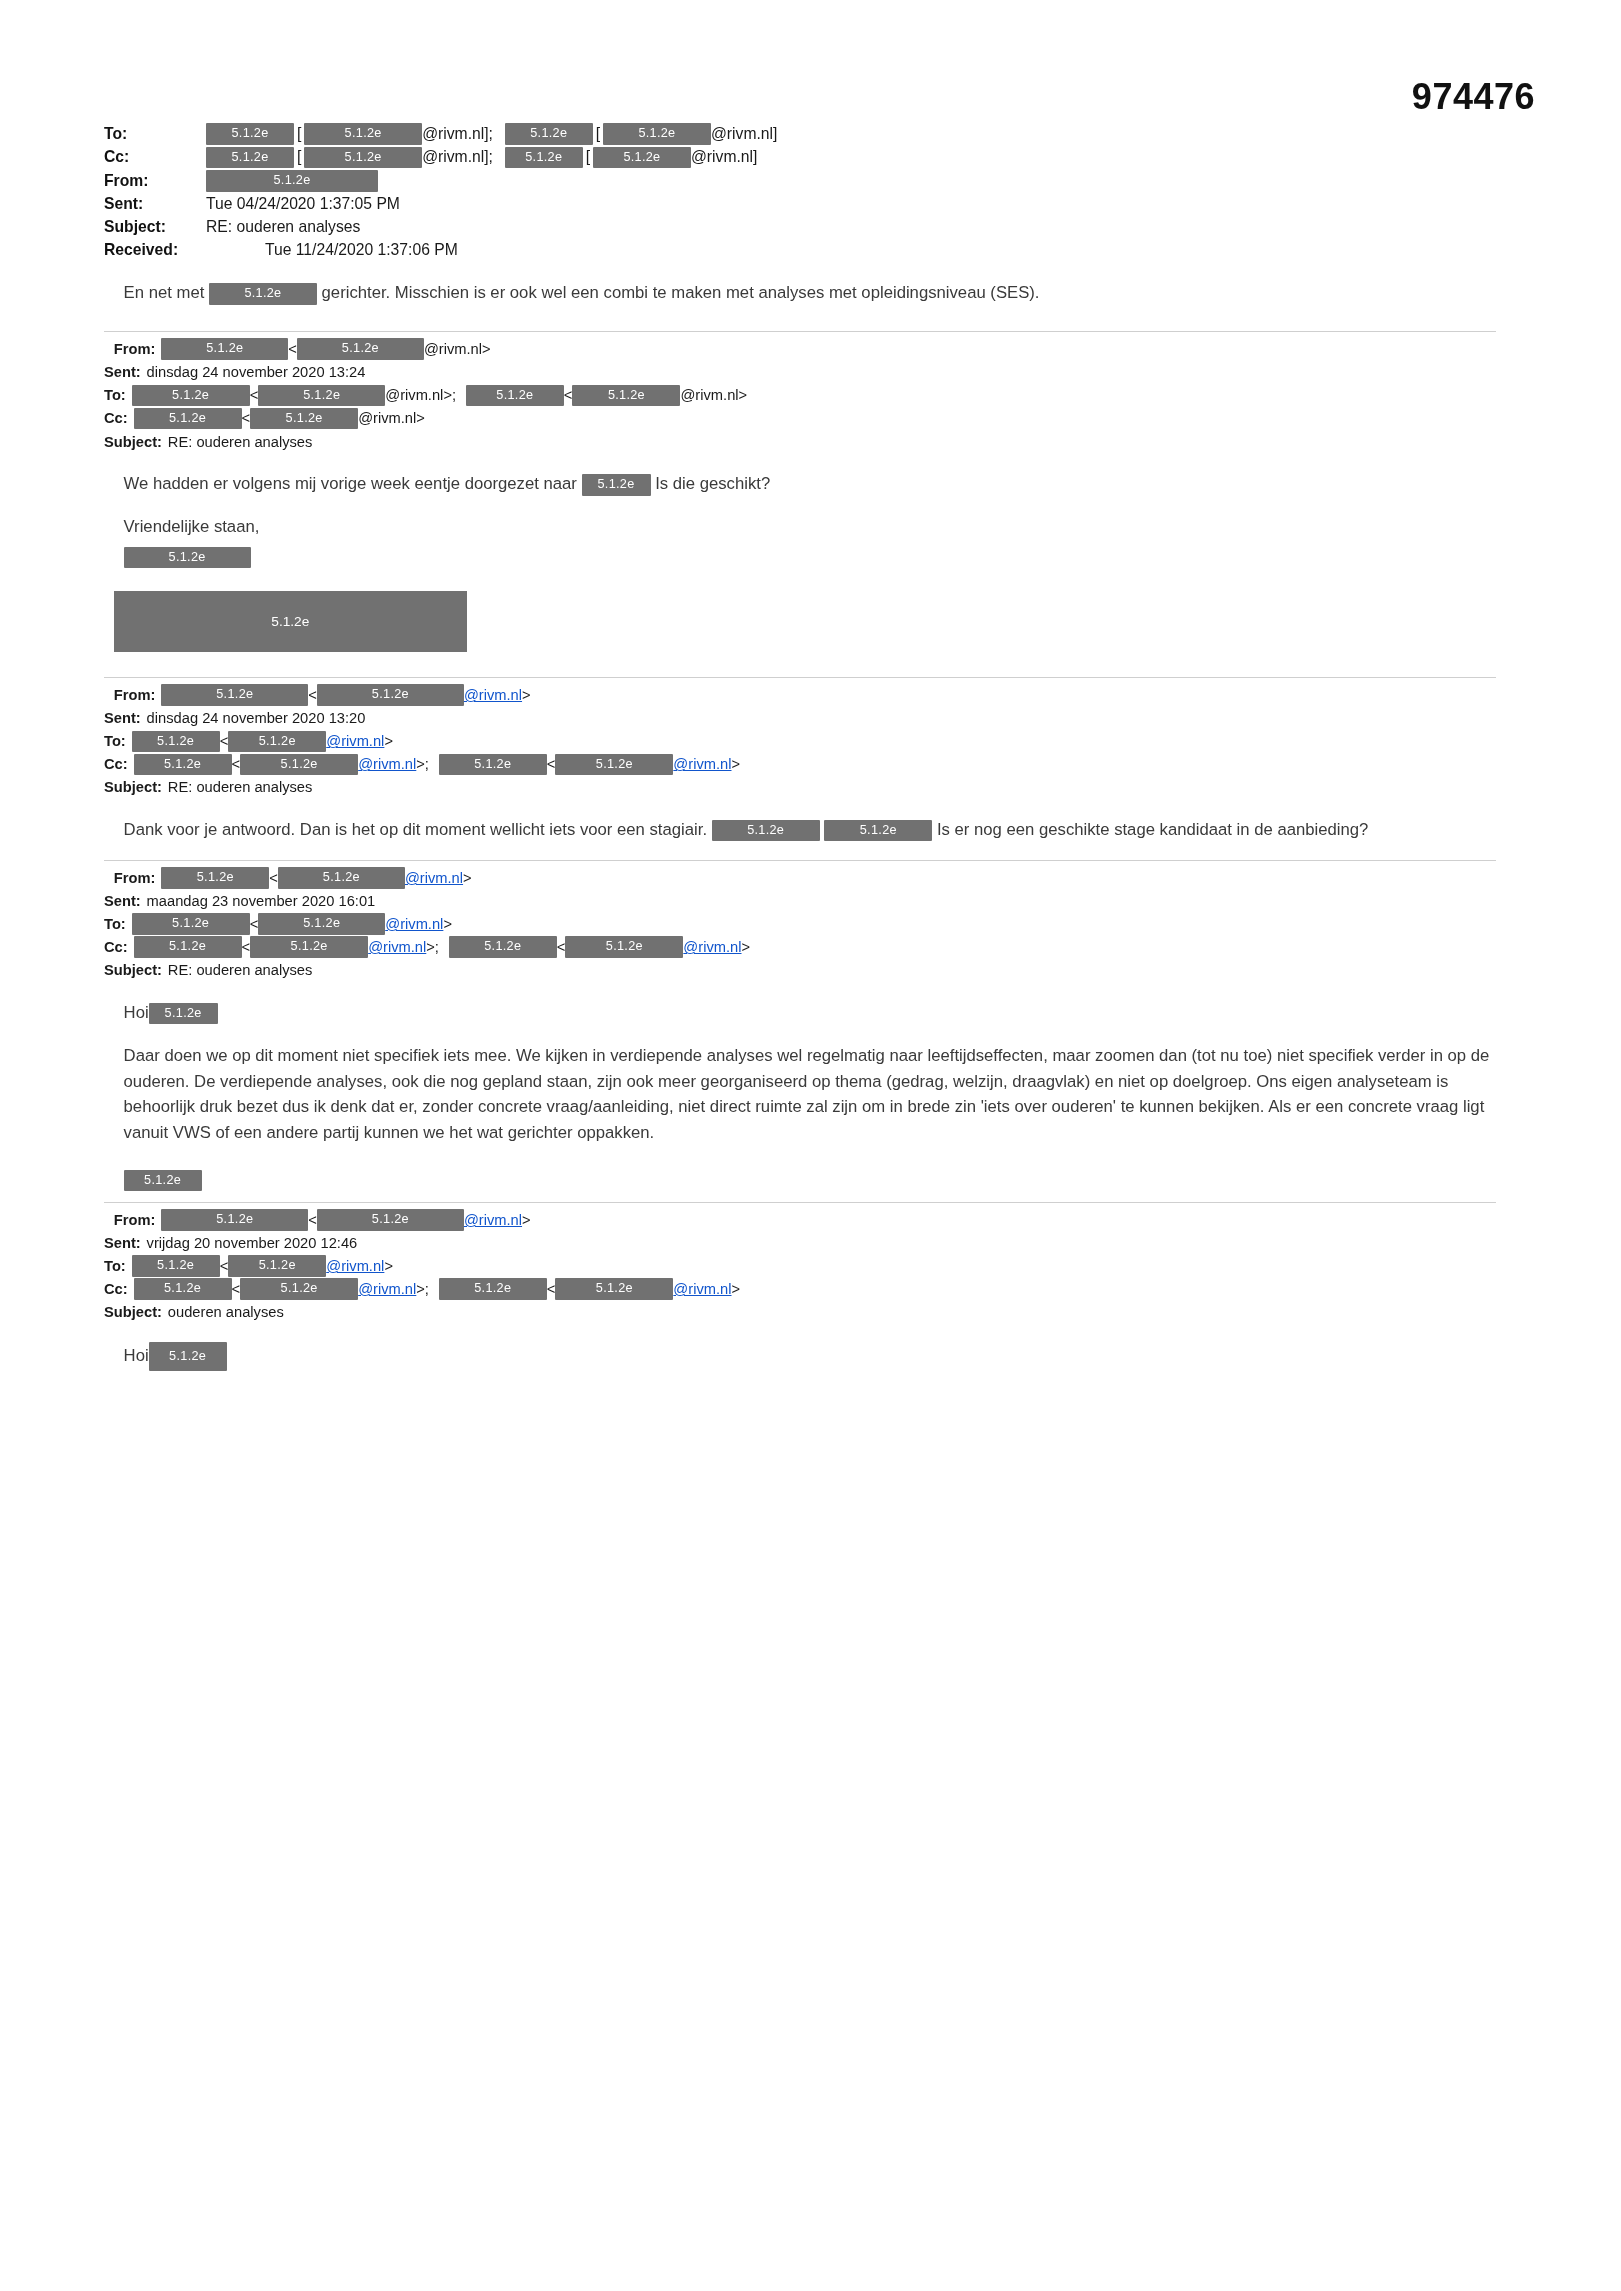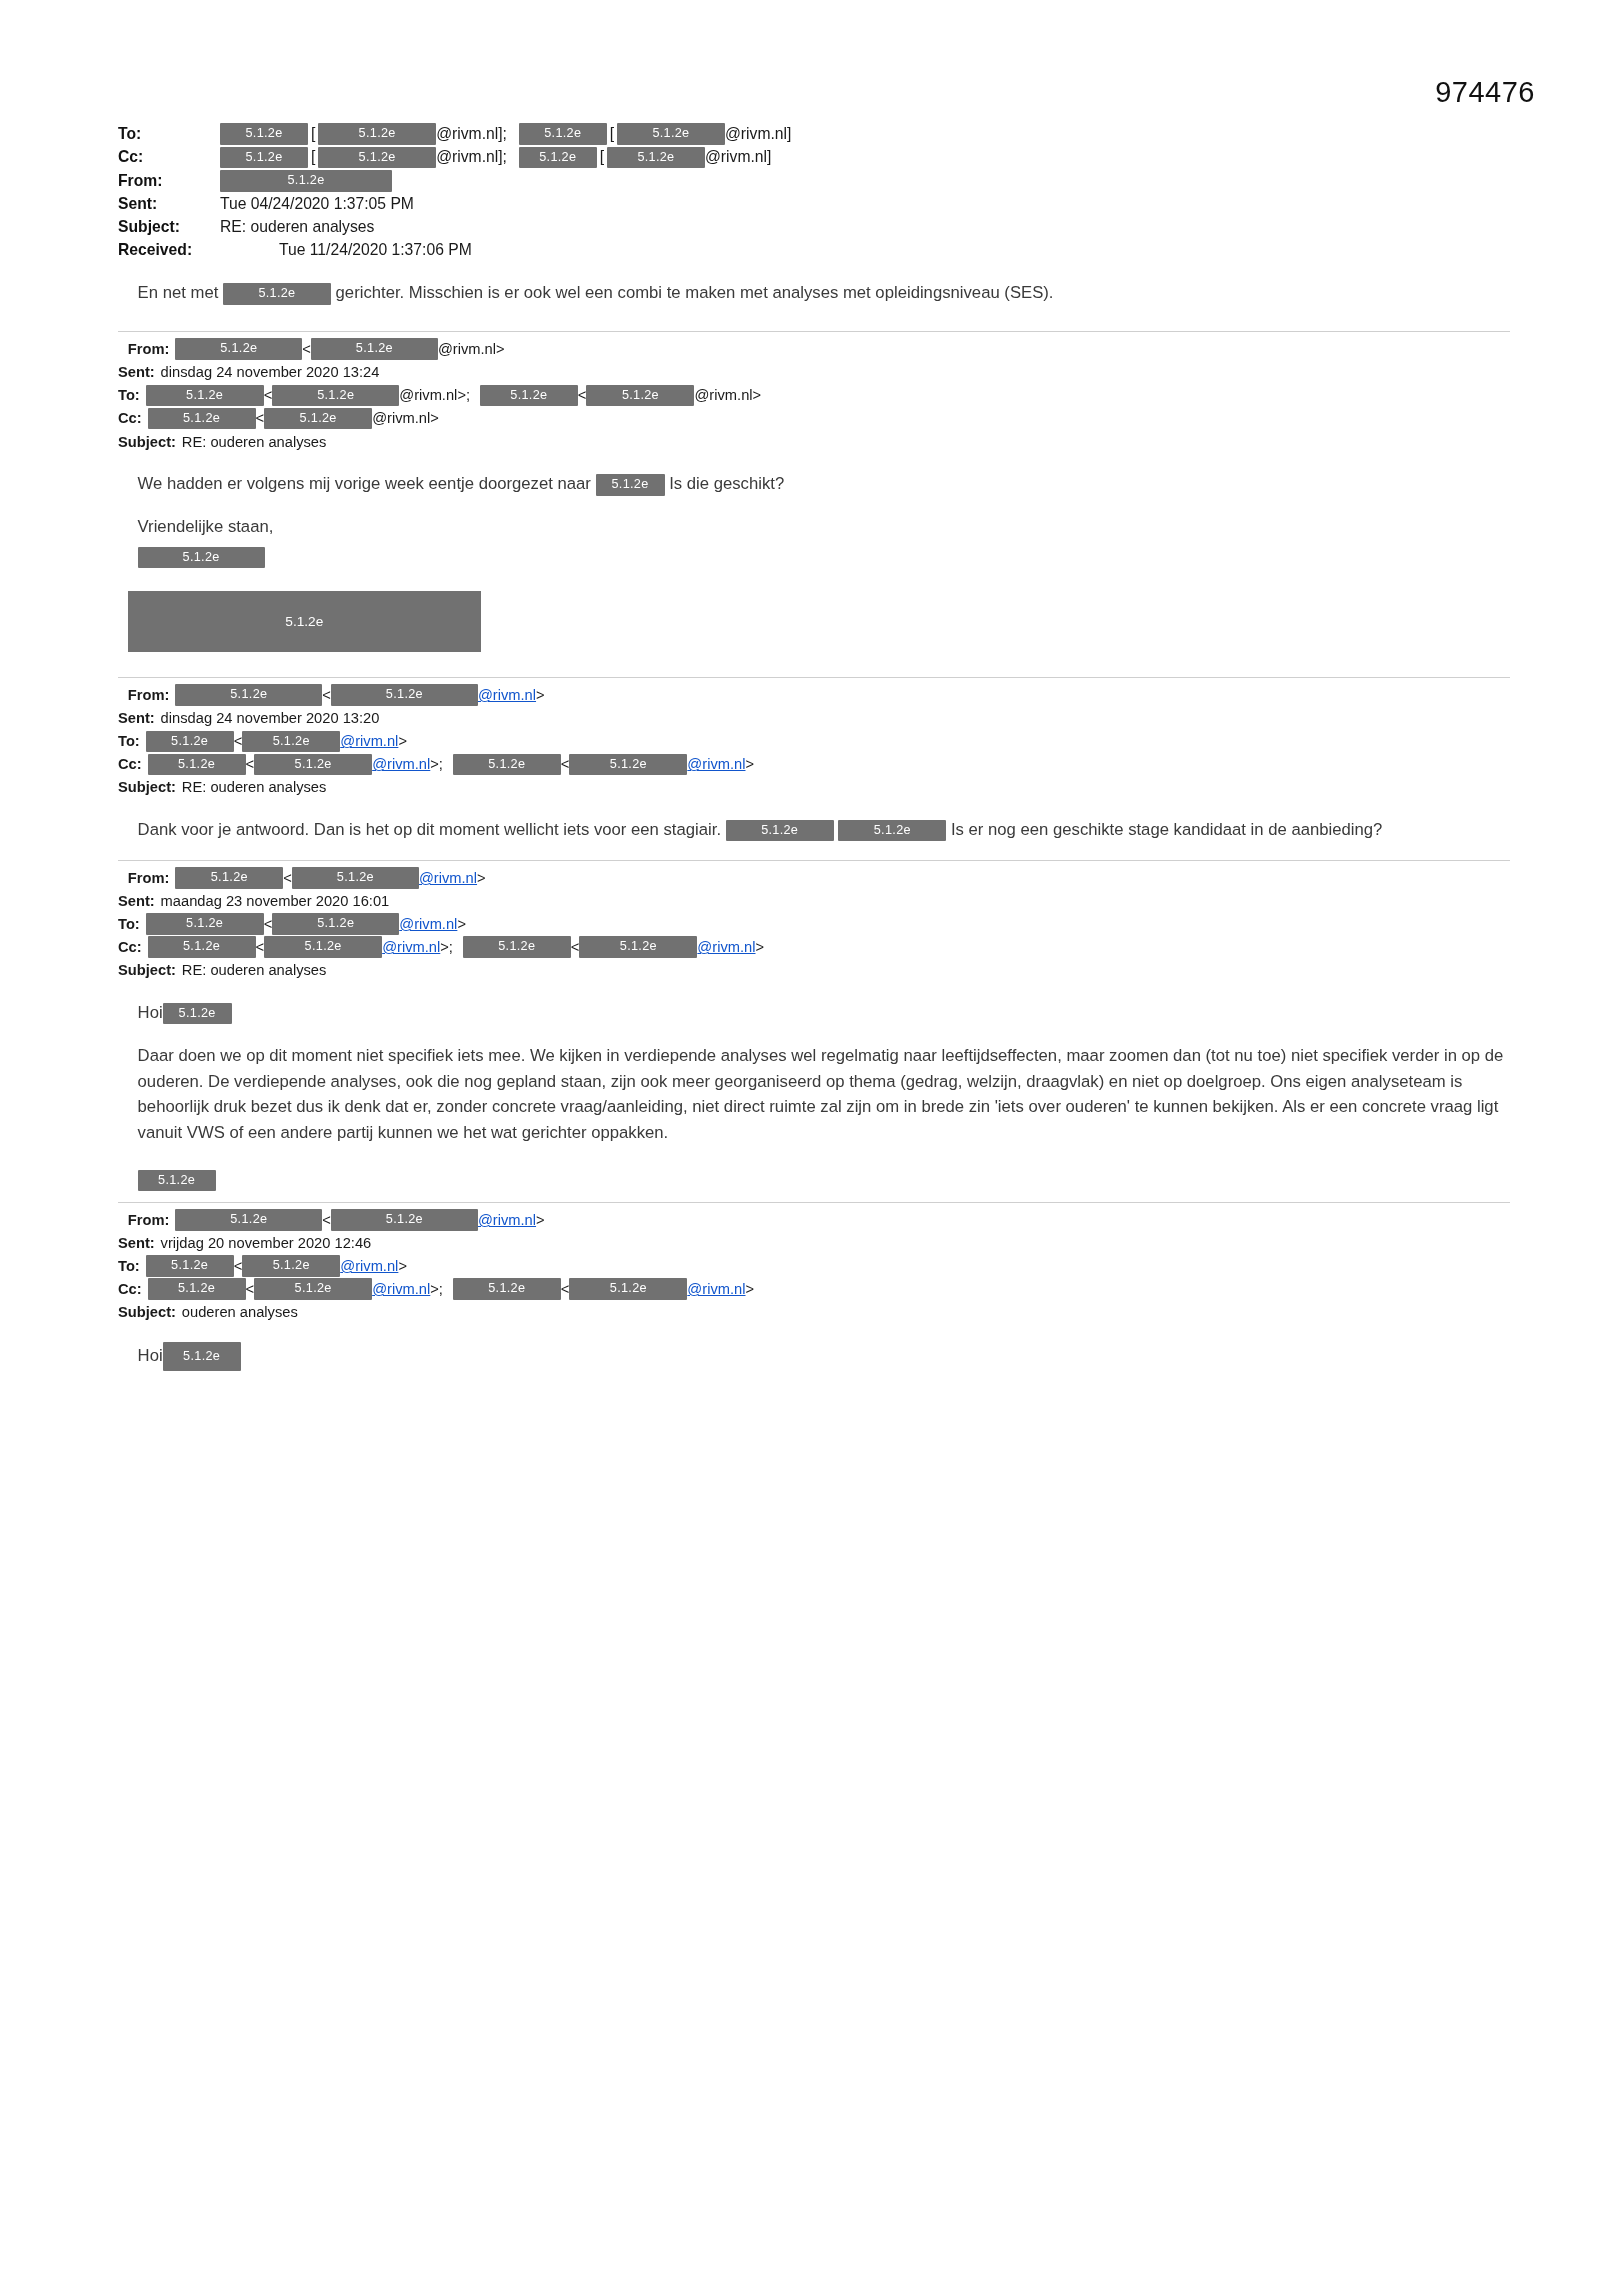--- a/index.html
+++ b/index.html
@@ -13,28 +13,28 @@
     height: 2292px;
     background: #ffffff;
     font-family: "Liberation Sans", sans-serif;
     color: #222222;
     box-sizing: border-box;
   }
   .doc-number {
     position: absolute;
     top: 76px;
     right: 86px;
-    font-size: 29px;
-    font-weight: normal;
+    font-size: 36px;
+    font-weight: bold;
     color: #111111;
     letter-spacing: 0.5px;
   }
   .content {
     position: absolute;
-    left: 118px;
+    left: 104px;
     top: 123px;
     width: 1392px;
   }
   
   .red {
     display: inline-block;
     background: #717171;
     color: #ffffff;
     font-size: 12.7px;
     text-align: center;

